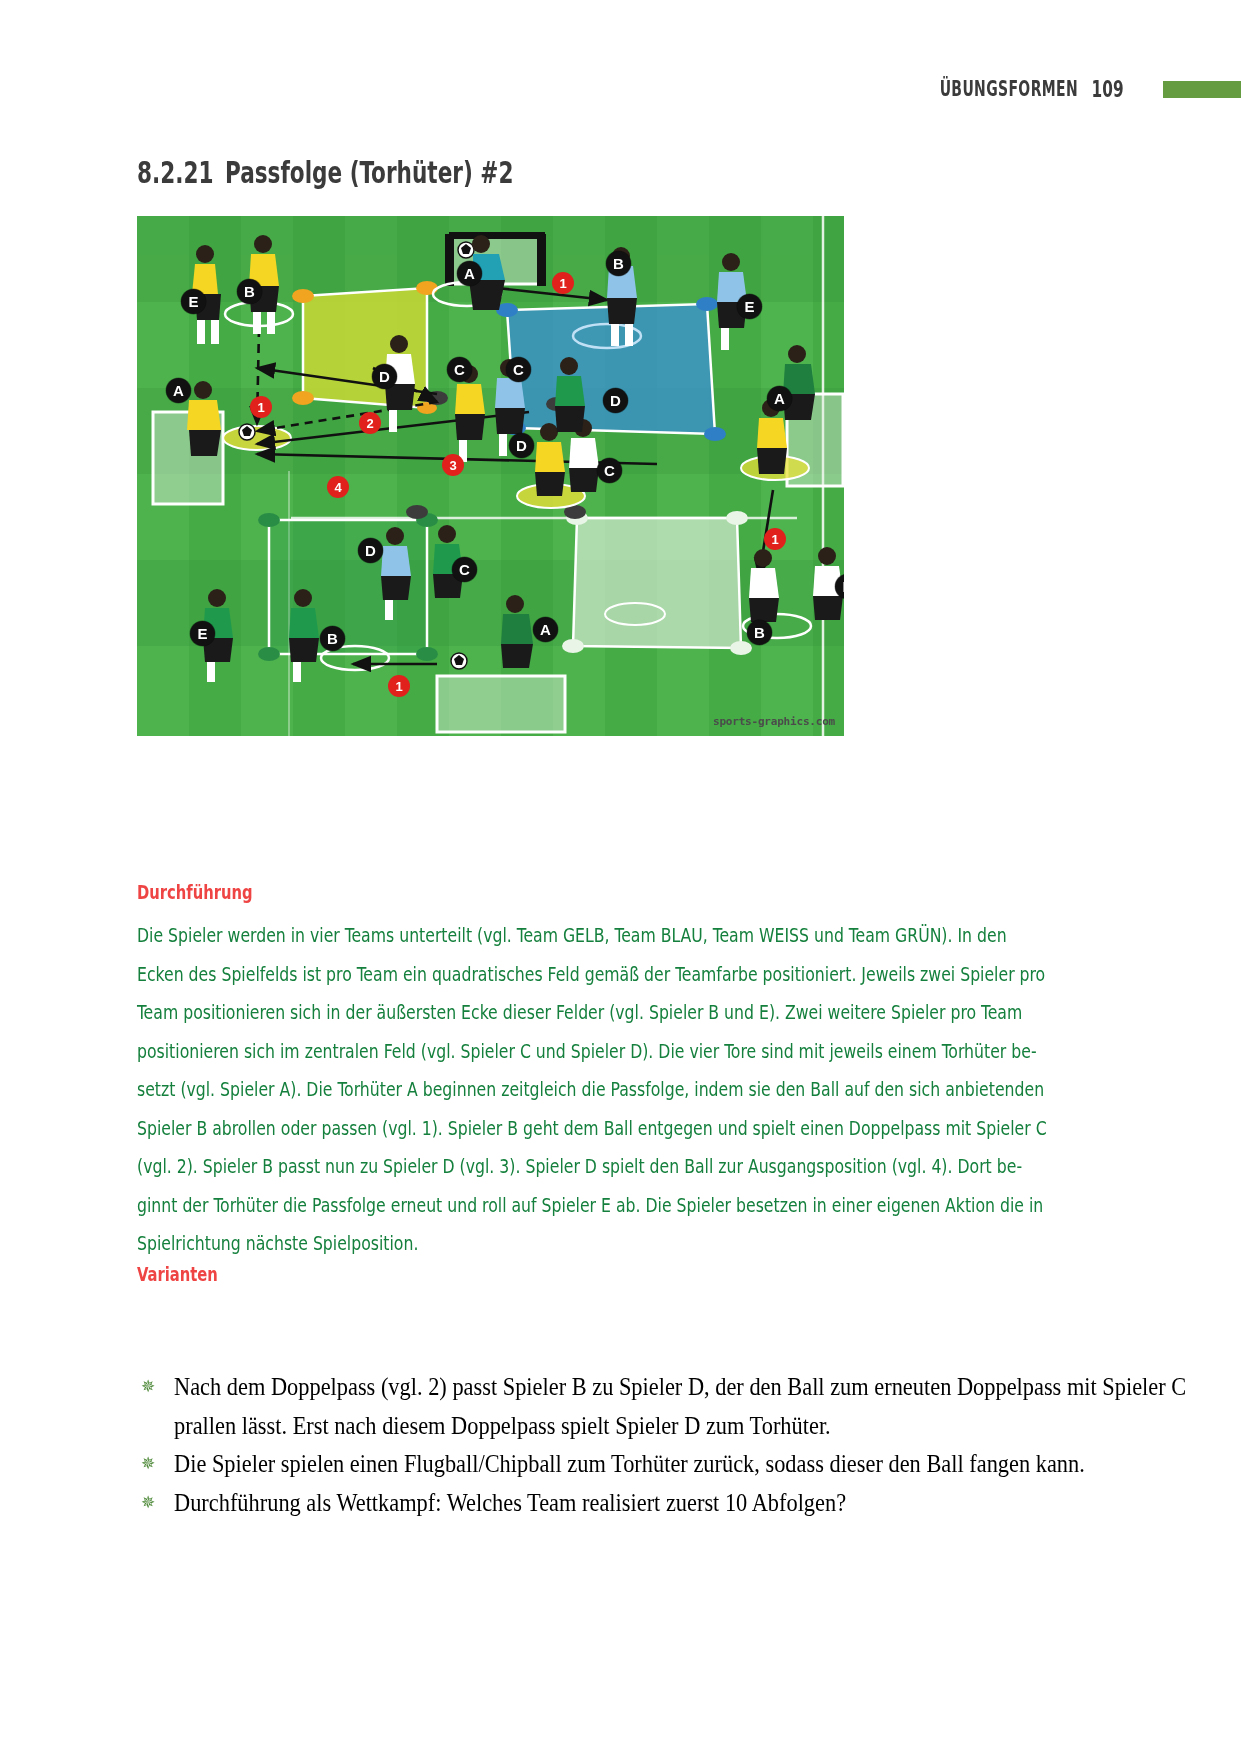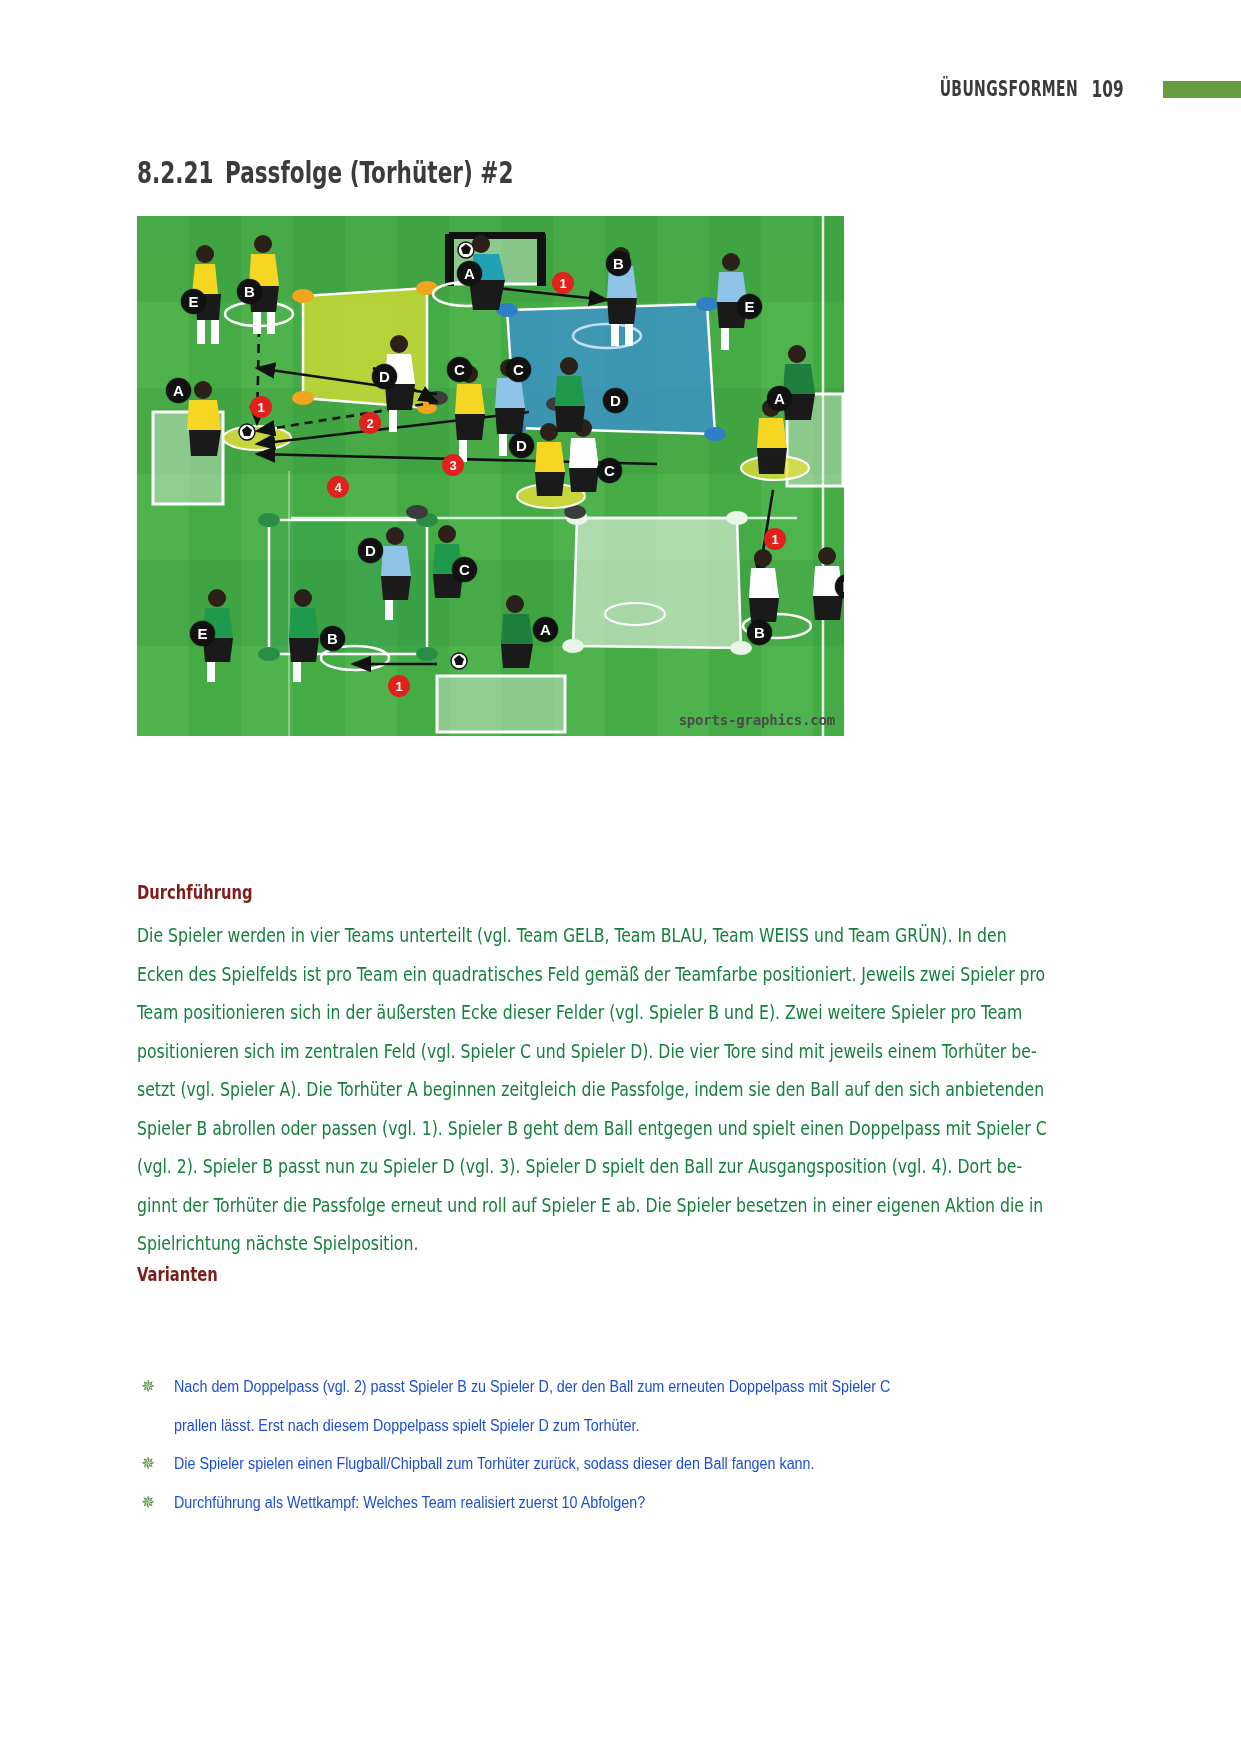--- a/index.html
+++ b/index.html
@@ -50,21 +50,21 @@
   .figure{
     position:absolute; left:137px; top:216px;
     width:707px; height:520px;
     overflow:hidden;
     background:#3faa3f;
   }
   .pitch{ position:absolute; inset:0; }
   .watermark{
     position:absolute; right:9px; bottom:8px;
     font-family:"DejaVu Sans Mono","Liberation Mono",monospace;
-    font-size:14px; font-weight:700; color:#4b4b4b;
+    font-size:11px; font-weight:700; color:#4b4b4b;
     letter-spacing:-.2px;
   }
 
   
   .badge{
     position:absolute; width:25px; height:25px; border-radius:50%;
     background:#111; color:#fff; font-weight:700; font-size:15px;
     display:flex; align-items:center; justify-content:center;
     font-family:"Liberation Sans", sans-serif;
     box-shadow:0 0 0 .5px rgba(0,0,0,.4);
@@ -72,21 +72,21 @@
   .num{
     position:absolute; width:22px; height:22px; border-radius:50%;
     background:#e0211c; color:#fff; font-weight:700; font-size:13px;
     display:flex; align-items:center; justify-content:center;
     font-family:"Liberation Sans", sans-serif;
   }
 
   
   .body-head{
     position:absolute; left:137px;
-    color:#7f1d1d;
+    color:#ef4444;
     font-family:"DejaVu Sans Condensed","Liberation Sans Narrow","Liberation Sans",sans-serif;
     font-weight:700; font-size:20px;
   }
   .body-head span{ display:inline-block; transform:scaleX(.82); transform-origin:left center; }
 
   .para{
     position:absolute; left:137px; width:1070px;
     color:#15803d;
     font-family:"Liberation Sans Narrow","DejaVu Sans Condensed","Liberation Sans",sans-serif;
     font-size:19.5px; line-height:38.5px;
@@ -94,23 +94,23 @@
   }
   .para .ln{ display:block; white-space:nowrap; transform:scaleX(.895); transform-origin:left center; }
 
   .bullets{ position:absolute; left:137px; width:1070px; }
   .bullet{ position:relative; padding-left:37px; margin-bottom:0; }
   .bullet .star{
     position:absolute; left:4px; top:2px;
     color:#4f8a3a; font-size:17px; line-height:33px;
   }
   .bullet .btxt{
-    color:#1d4ed8;
-    font-family:Liberation Sans, sans-serif;
-    font-size:16px; line-height:38.5px;
+    color:#000000;
+    font-family:Liberation Serif, serif;
+    font-size:25px; line-height:38.5px;
   }
   .bullet .btxt .ln{ display:block; white-space:nowrap; transform:scaleX(.895); transform-origin:left center; }
 </style>
 </head>
 <body>
 
 <div class="page-header">
   <div class="header-row">
     <div class="hdr-title">ÜBUNGSFORMEN</div>
     <div class="hdr-pageno">109</div>

